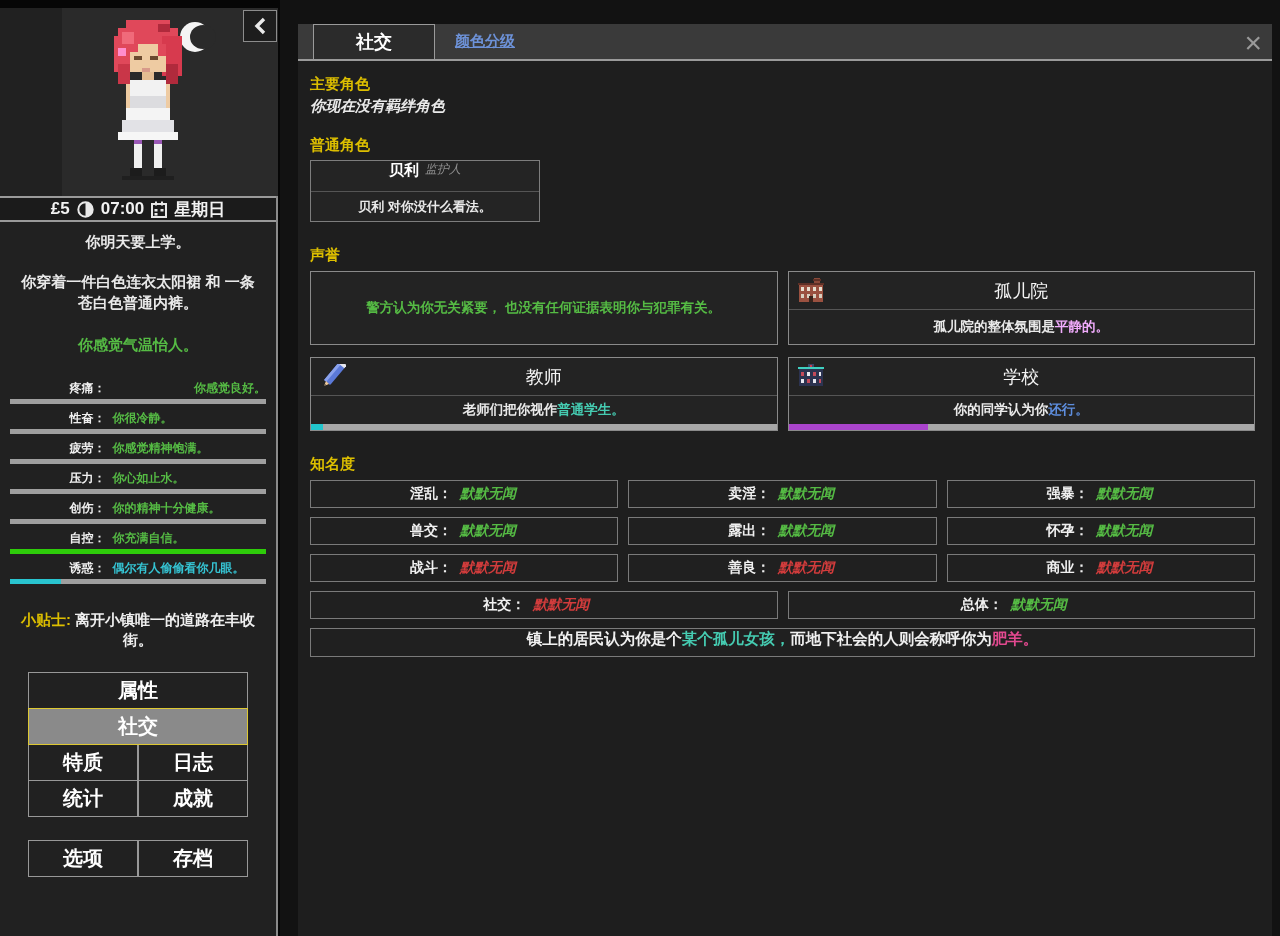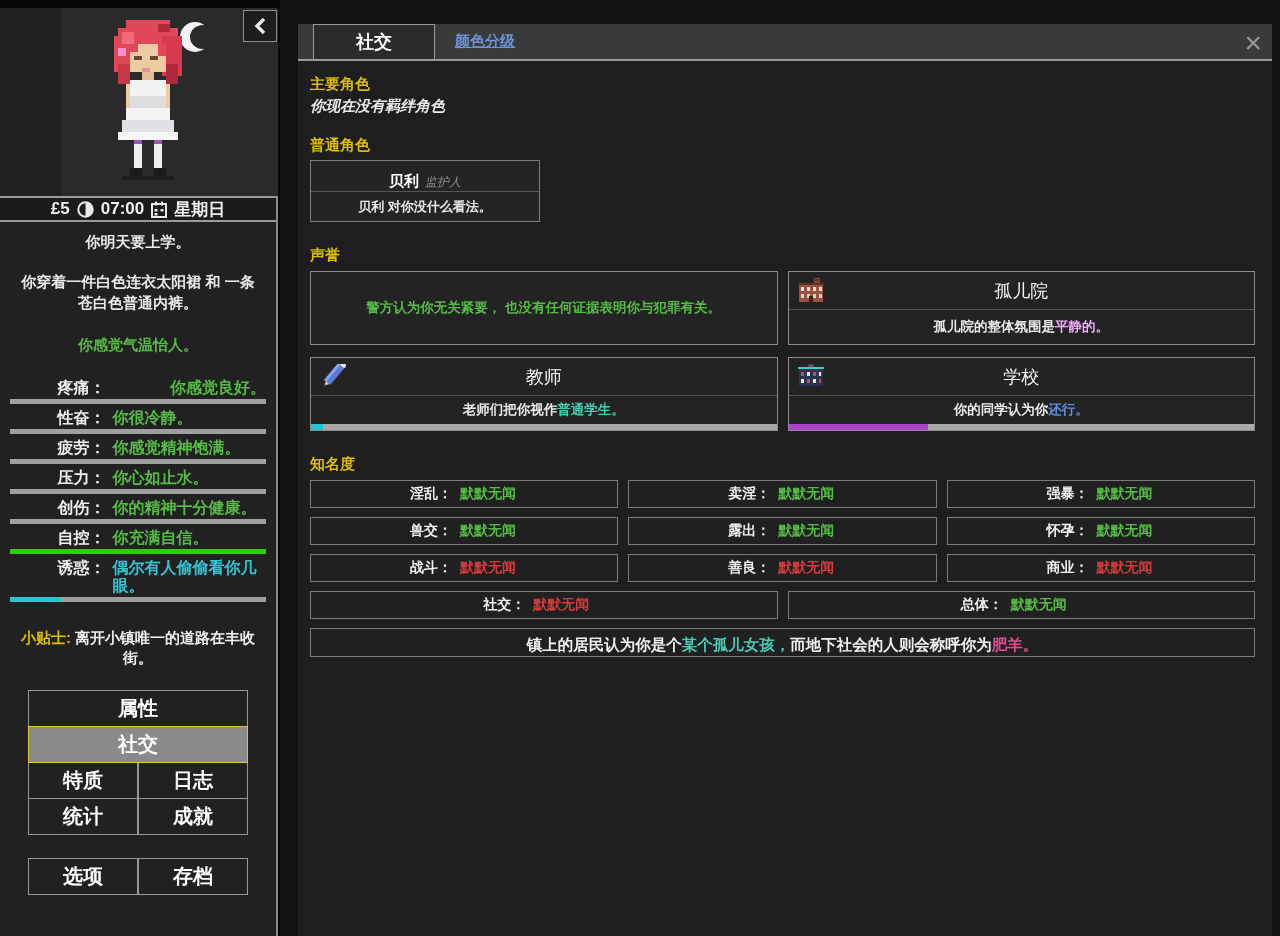--- a/index.html
+++ b/index.html
@@ -38,21 +38,21 @@
   .statusbar { position:absolute; left:0; top:188px; width:100%; height:26px;
     border-top:2px solid #9a9a9a; border-bottom:2px solid #9a9a9a; background:#1b1b1b;
     display:flex; align-items:center; justify-content:center; gap:7px;
     font-weight:bold; font-size:17px; color:#f2f2f2; }
   .sb-flow { position:absolute; left:0; top:218px; width:100%; }
   .msg { text-align:center; font-size:15px; font-weight:bold; line-height:1.35;
     padding:0 14px; margin-top:11px; color:#e9e9e9; }
   .msg.first { margin-top:6px; }
   .green-msg { color:#55bb44; margin-top:22px; }
   .stats { margin-top:24px; padding:0 10px; }
-  .stat-row { display:flex; font-size:16px; font-weight:bold; line-height:18px; margin-top:5px; }
+  .stat-row { display:flex; font-size:12px; font-weight:bold; line-height:18px; margin-top:5px; }
   .stat-label { flex:0 0 40%; text-align:right; padding-right:7px; color:#f0f0f0; }
   .stat-value { flex:1; text-align:left; }
   .stat-bar { height:5px; background:#9f9f9f; margin-top:2px; position:relative; overflow:hidden; }
   .stat-bar-fill { position:absolute; left:0; top:0; height:100%; }
   .tip { text-align:center; font-size:15px; font-weight:bold; line-height:1.35;
     padding:0 16px; margin-top:26px; color:#efefef; }
   .tip-label { color:#dcbe00; }
   .btn-grid { display:grid; grid-template-columns:1fr 1fr; margin:22px 28px 0 28px; }
   .sb-btn { border:1px solid #989898; background:transparent; color:#fff; font-weight:bold;
     font-size:20px; height:37px; display:flex; align-items:center; justify-content:center;
@@ -72,21 +72,21 @@
   .tab-link { display:flex; align-items:center; padding-left:20px; font-size:15px;
     font-weight:bold; color:#6d92d8; text-decoration:underline; cursor:pointer; }
   .tab-close { position:absolute; right:10px; top:0; height:37px; display:flex;
     align-items:center; font-size:30px; color:#9a9a9a; cursor:pointer; line-height:1; }
   .content { padding:14px 17px 0 12px; color:#e9e9e9; }
   .hd { color:#dcbe00; font-weight:bold; font-size:15px; }
   .empty-line { font-style:italic; font-weight:bold; font-size:15px; margin-top:3px; }
   .sec { margin-top:20px; }
 
   .npc-card { width:230px; border:1px solid #7d7d7d; background:#242424; margin-top:5px; cursor:pointer; }
-  .npc-head { height:31px; border-bottom:1px solid #555; display:flex; align-items:flex-end;
+  .npc-head { height:31px; border-bottom:1px solid #555; display:flex; align-items:flex-start;
     justify-content:center; gap:6px; }
   .npc-name { font-weight:bold; font-size:15px; color:#fff; }
   .npc-role { font-style:italic; font-size:12px; color:#8f8f8f; }
   .npc-body { height:29px; display:flex; align-items:center; justify-content:center;
     font-size:13px; font-weight:bold; color:#e9e9e9; }
 
   .rep-grid { display:grid; grid-template-columns:1fr 1fr; gap:12px 10px; margin-top:6px; }
   .rep-card { border:1px solid #8a8a8a; background:#232323; height:74px;
     display:flex; flex-direction:column; }
   .rep-head { position:relative; height:38px; border-bottom:1px solid #555;
@@ -96,23 +96,23 @@
   .rep-body { flex:1; display:flex; align-items:center; justify-content:center;
     font-size:13.5px; font-weight:bold; }
   .rep-bar { height:6px; background:#a8a8a8; position:relative; overflow:hidden; }
   .rep-bar-fill { position:absolute; left:0; top:0; height:100%; }
 
   .fame-grid { display:grid; grid-template-columns:1fr 1fr 1fr; gap:9px 10px; margin-top:6px; }
   .fame-grid2 { display:grid; grid-template-columns:1fr 1fr; gap:9px 10px; margin-top:9px; }
   .fame-cell { border:1px solid #7a7a7a; background:#202020; height:28px;
     display:flex; align-items:center; font-size:14px; font-weight:bold; }
   .cell-label { flex:0 0 46%; text-align:right; color:#f0f0f0; }
-  .cell-value { flex:1; text-align:left; padding-left:8px; }
+  .cell-value { flex:1; text-align:left; padding-left:8px;font-style:italic; }
   .fame-summary { border:1px solid #7a7a7a; background:#202020; height:29px; margin-top:9px;
-    display:flex; align-items:flex-end; justify-content:center; font-size:15.5px; font-weight:bold; }
+    display:flex; align-items:flex-start; justify-content:center; font-size:15.5px; font-weight:bold; }
 
   svg { display:block; }
 </style>
 </head>
 <body>
 
 <div class="screen">
 
   <div class="bg-strip">
     <div class="sun"></div>

